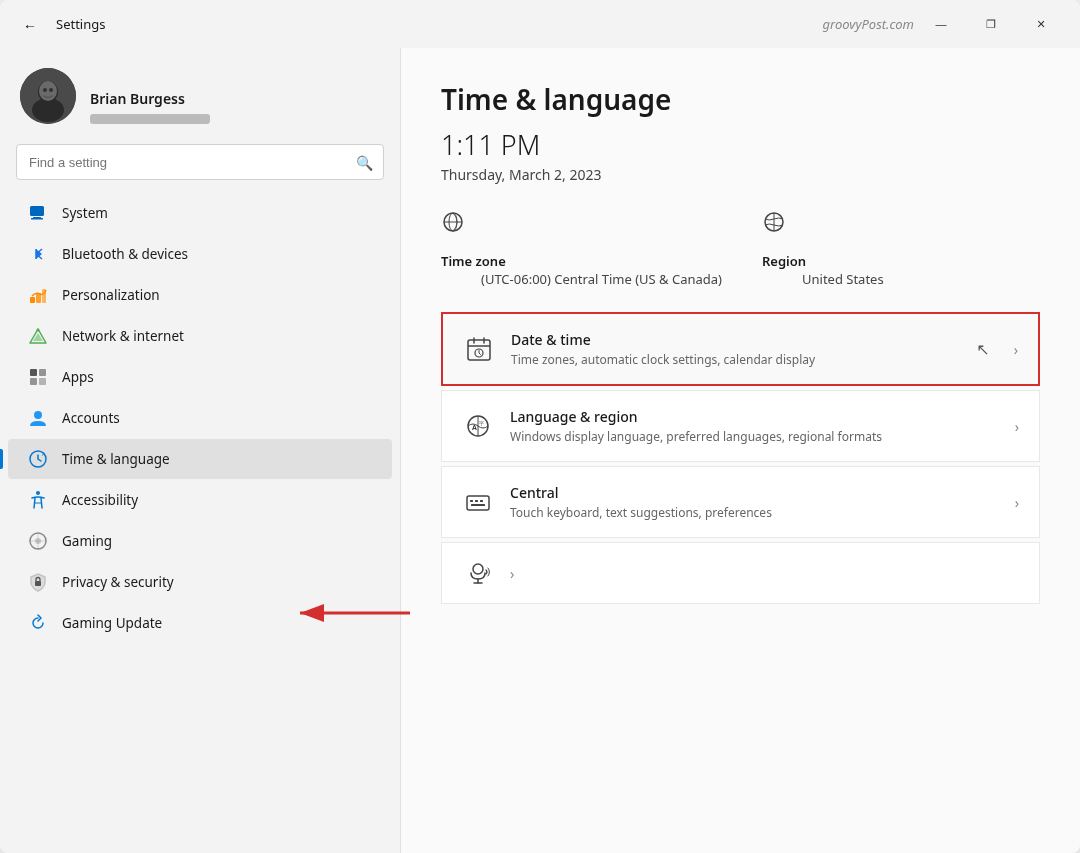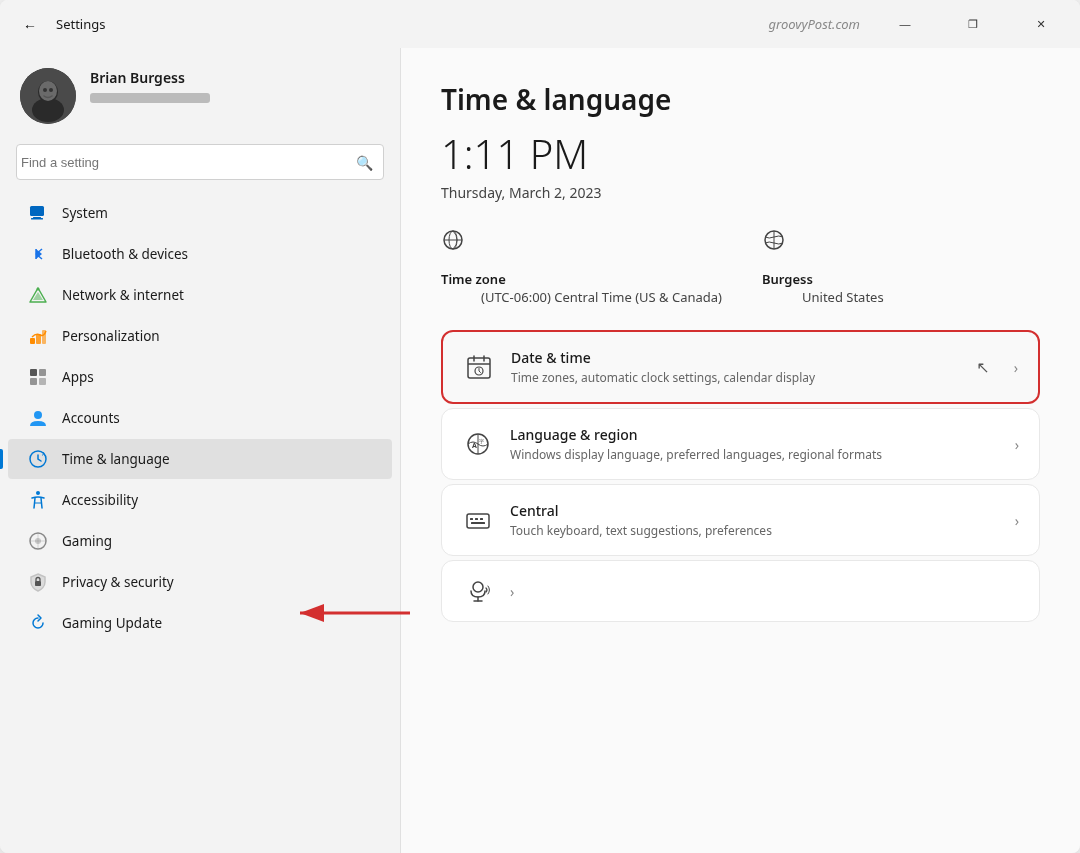--- a/index.html
+++ b/index.html
@@ -48,21 +48,21 @@
       font-size: 14px;
     }
     .window-title {
       font-size: 13px;
       font-weight: 400;
       color: #1a1a1a;
     }
     .title-bar-right {
       display: flex;
       align-items: center;
-      gap: 22px;
+      gap: 4px;
       font-size: 11px;
       color: #666;
     }
     .watermark {
       font-size: 13px;
       color: #888;
       font-style: italic;
     }
     .win-btn {
       width: 46px;
@@ -85,21 +85,21 @@
       width: 400px;
       background: #f3f3f3;
       display: flex;
       flex-direction: column;
       padding: 8px 0;
       overflow-y: auto;
       flex-shrink: 0;
     }
     .user-profile {
       display: flex;
-      align-items: flex-start;
+      align-items: flex-end;
       gap: 14px;
       padding: 12px 20px 16px 20px;
     }
     .avatar {
       width: 56px;
       height: 56px;
       border-radius: 50%;
       background: #555;
       overflow: hidden;
       flex-shrink: 0;
@@ -137,21 +137,21 @@
     .search-box {
       margin: 4px 16px 12px 16px;
       position: relative;
     }
     .search-input {
       width: 100%;
       height: 36px;
       border-radius: 4px;
       border: 1px solid #d0d0d0;
       background: white;
-      padding: 0 36px 0 4px;
+      padding: 0 36px 0 12px;
       font-size: 13px;
       color: #555;
       outline: none;
     }
     .search-icon {
       position: absolute;
       right: 10px;
       top: 50%;
       transform: translateY(-50%);
       color: #666;
@@ -200,21 +200,21 @@
       overflow-y: auto;
       border-left: 1px solid #e0e0e0;
     }
     .page-title {
       font-size: 28px;
       font-weight: 600;
       color: #1a1a1a;
       margin-bottom: 8px;
     }
     .current-time {
-      font-size: 40px;
+      font-size: 27px;
       font-weight: 300;
       color: #1a1a1a;
       margin-bottom: 2px;
     }
     .current-date {
       font-size: 14px;
       color: #444;
       margin-bottom: 24px;
     }
     .info-row {
@@ -244,21 +244,21 @@
       color: #444;
       margin-left: 40px;
     }
     .settings-list {
       display: flex;
       flex-direction: column;
       gap: 4px;
     }
     .settings-item {
       background: white;
-      border-radius: 12px;
+      border-radius: 0;
       padding: 16px 20px;
       display: flex;
       align-items: center;
       gap: 16px;
       cursor: pointer;
       border: 1px solid #e8e8e8;
       position: relative;
     }
     .settings-item.highlighted {
       border: 2px solid #d32f2f;
@@ -380,40 +380,40 @@
               <path d="M8 5l6 5-6 5V5z" fill="#1a73e8"></path>
               <path d="M8 10l6 5" stroke="#1a73e8" stroke-width="1.5"></path>
               <path d="M8 10l6-5" stroke="#1a73e8" stroke-width="1.5"></path>
               <path d="M8 5v10" stroke="#1a73e8" stroke-width="1.5"></path>
             </svg>
           </div>
           <span class="nav-label">Bluetooth &amp; devices</span>
         </div>
 
         <div class="nav-item">
-          <div class="nav-icon icon-network">
-            <svg viewBox="0 0 20 20" fill="none" xmlns="http://www.w3.org/2000/svg">
-              <polygon points="10,3 2,17 18,17" fill="none" stroke="#4caf50" stroke-width="1.5" stroke-linejoin="round"></polygon>
-              <polygon points="10,7 5,15 15,15" fill="#4caf50" opacity="0.5"></polygon>
-              <circle cx="10" cy="4" r="1.5" fill="#4caf50"></circle>
-            </svg>
-          </div>
-          <span class="nav-label">Network &amp; internet</span>
-        </div>
-
-        <div class="nav-item">
           <div class="nav-icon icon-personalization">
             <svg viewBox="0 0 20 20" fill="none" xmlns="http://www.w3.org/2000/svg">
               <rect x="2" y="12" width="5" height="6" rx="1" fill="#ff8c00"></rect>
               <rect x="8" y="8" width="5" height="10" rx="1" fill="#ff8c00" opacity="0.8"></rect>
               <rect x="14" y="4" width="4" height="14" rx="1" fill="#ff8c00" opacity="0.6"></rect>
               <path d="M4 11 Q8 7 12 9 Q16 11 18 5" stroke="#ff8c00" stroke-width="1.5" fill="none"></path>
             </svg>
           </div>
           <span class="nav-label">Personalization</span>
+        </div>
+
+        <div class="nav-item">
+          <div class="nav-icon icon-network">
+            <svg viewBox="0 0 20 20" fill="none" xmlns="http://www.w3.org/2000/svg">
+              <polygon points="10,3 2,17 18,17" fill="none" stroke="#4caf50" stroke-width="1.5" stroke-linejoin="round"></polygon>
+              <polygon points="10,7 5,15 15,15" fill="#4caf50" opacity="0.5"></polygon>
+              <circle cx="10" cy="4" r="1.5" fill="#4caf50"></circle>
+            </svg>
+          </div>
+          <span class="nav-label">Network &amp; internet</span>
         </div>
 
         <div class="nav-item">
           <div class="nav-icon icon-apps">
             <svg viewBox="0 0 20 20" fill="none" xmlns="http://www.w3.org/2000/svg">
               <rect x="2" y="2" width="7" height="7" rx="1" fill="#555"></rect>
               <rect x="11" y="2" width="7" height="7" rx="1" fill="#555" opacity="0.6"></rect>
               <rect x="2" y="11" width="7" height="7" rx="1" fill="#555" opacity="0.6"></rect>
               <rect x="11" y="11" width="7" height="7" rx="1" fill="#555" opacity="0.4"></rect>
             </svg>
@@ -514,21 +514,21 @@
         <div class="info-card">
           <div class="info-card-icon">
             <svg width="24" height="24" viewBox="0 0 24 24" fill="none" xmlns="http://www.w3.org/2000/svg">
               <circle cx="12" cy="12" r="9" stroke="#444" stroke-width="1.5"></circle>
               <path d="M3 9 Q7 11 12 9 Q17 7 21 9" stroke="#444" stroke-width="1"></path>
               <path d="M3 15 Q7 13 12 15 Q17 17 21 15" stroke="#444" stroke-width="1"></path>
               <line x1="12" y1="3" x2="12" y2="21" stroke="#444" stroke-width="1"></line>
             </svg>
           </div>
           <div class="info-card-text">
-            <div class="info-card-label">Burgess</div>
+            <div class="info-card-label">Region</div>
             <div class="info-card-value">United States</div>
           </div>
         </div>
       </div>
 
       <div class="settings-list">
 
         <div class="settings-item highlighted">
           <div class="settings-item-icon">
             <svg width="28" height="28" viewBox="0 0 28 28" fill="none" xmlns="http://www.w3.org/2000/svg">

